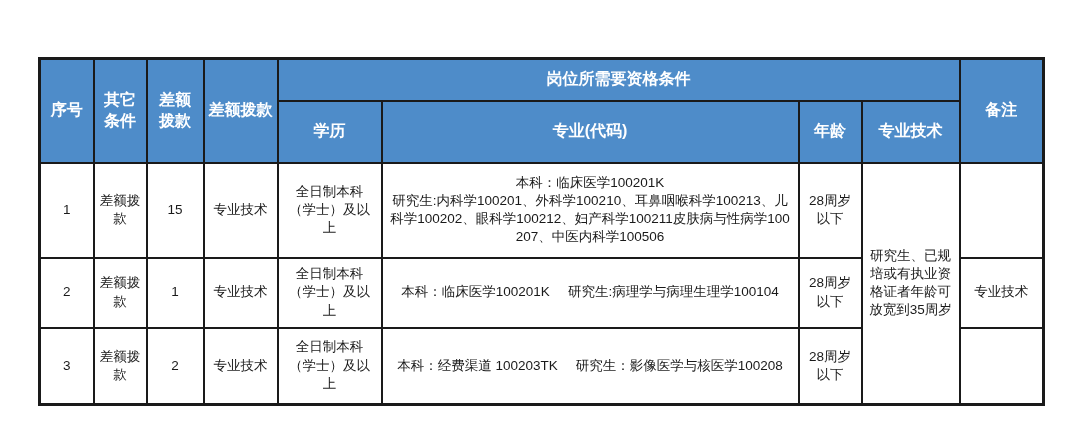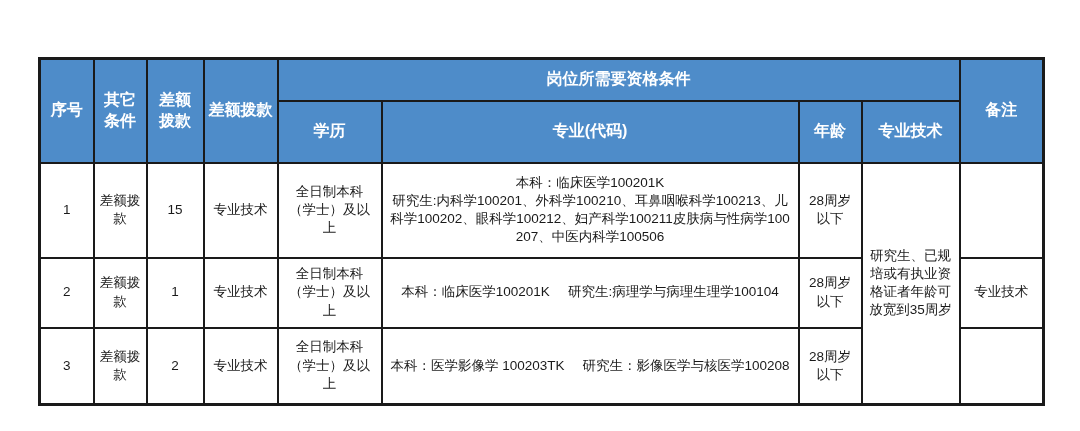--- a/index.html
+++ b/index.html
@@ -112,20 +112,20 @@
         <td>28周岁以下</td>
         <td>专业技术</td>
       </tr>
       <tr class="drow3">
         <td>3</td>
         <td>差额拨款</td>
         <td>2</td>
         <td>专业技术</td>
         <td>全日制本科（学士）及以上</td>
         <td class="major-cell">
-          <span class="major-inline-first">本科：医学影像学 100203TK</span><span>研究生：影像医学与核医学100208</span>
+          <span class="major-inline-first">本科：经费渠道 100203TK</span><span>研究生：影像医学与核医学100208</span>
         </td>
         <td>28周岁以下</td>
         <td></td>
       </tr>
     </tbody>
   </table>
 </div>
 
 </body></html>

